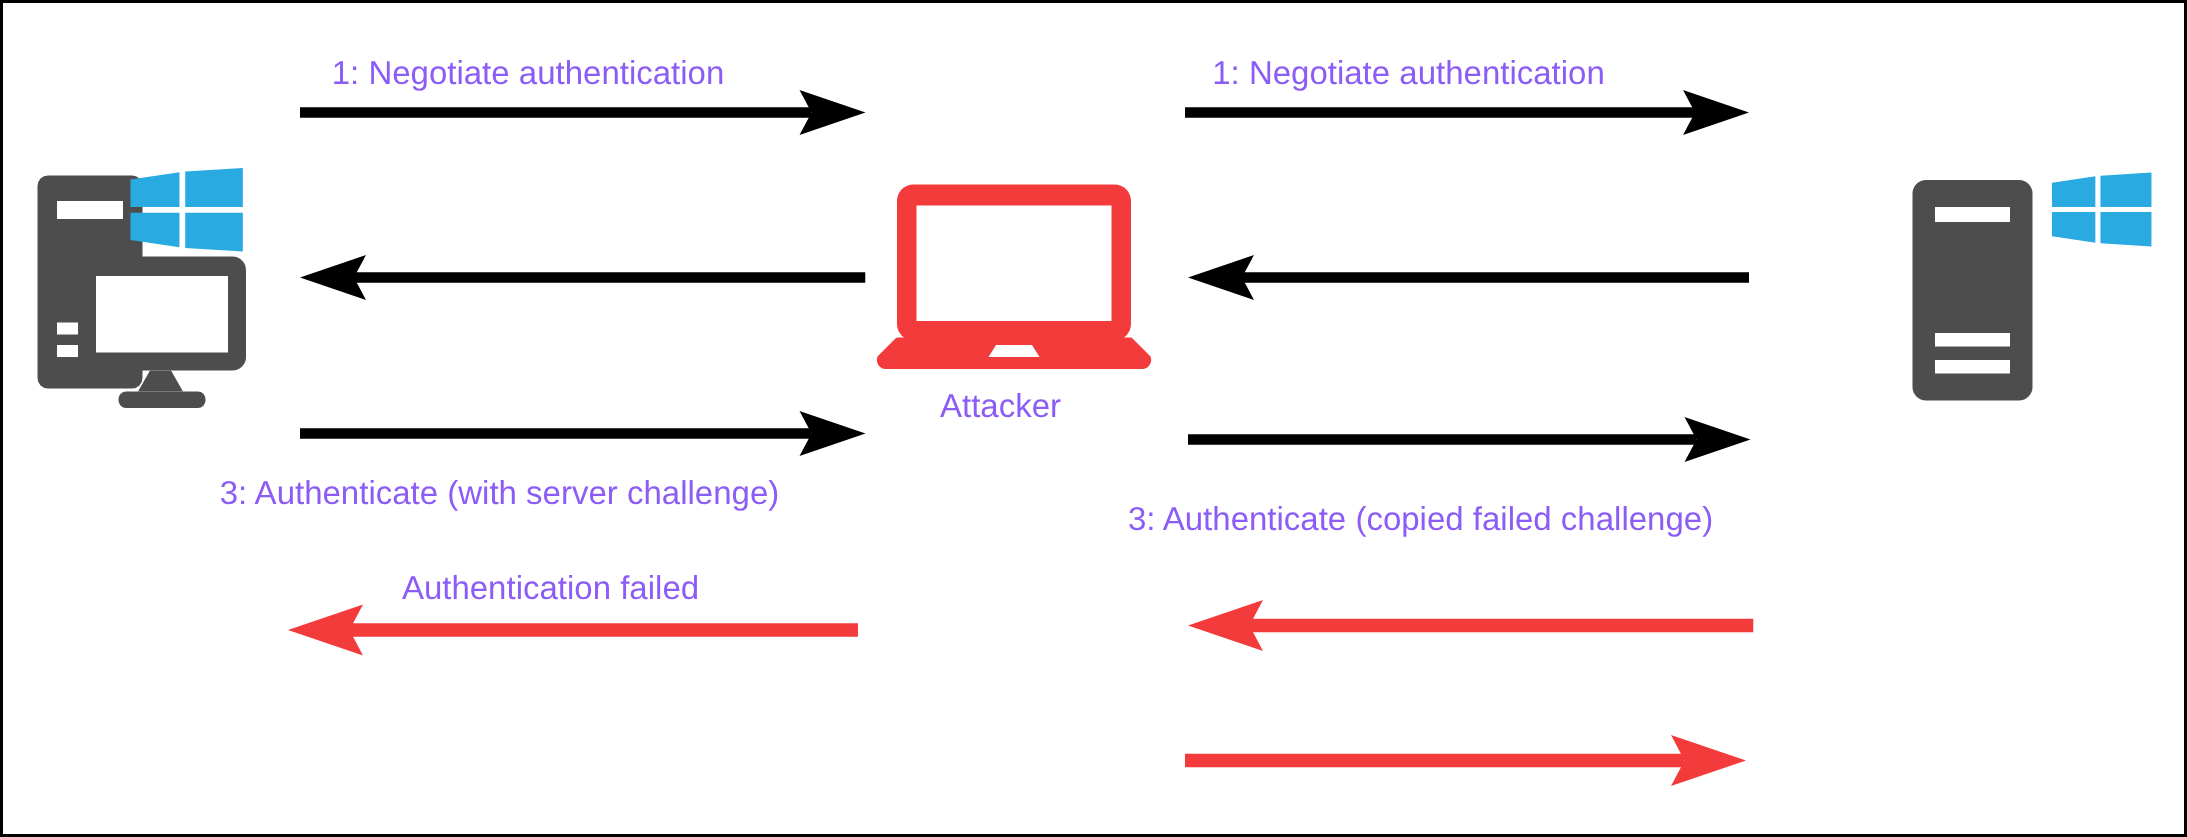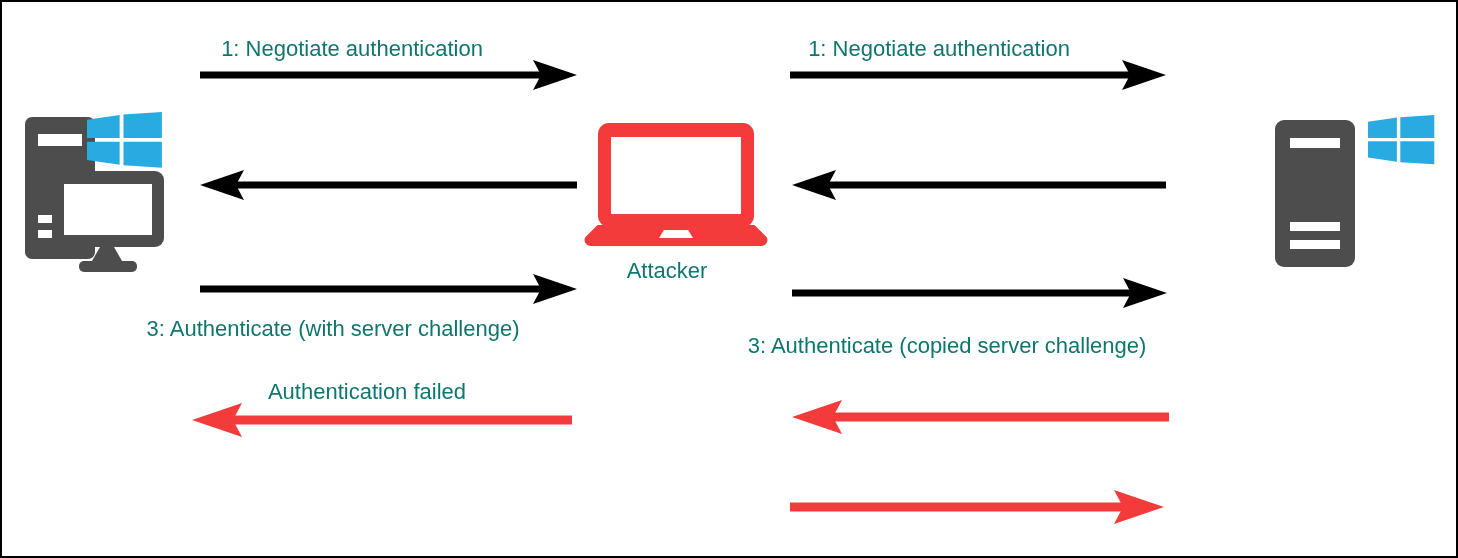--- a/index.html
+++ b/index.html
@@ -9,21 +9,21 @@
     box-sizing:border-box;
     background:#ffffff;
     border:2px solid #000;
     overflow:hidden;
     font-family:"Liberation Sans", sans-serif;
   }
   .lbl{
     position:absolute;
     font-size:22px;
     line-height:26px;
-    color:#0f766e;
+    color:#8b5cf6;
     text-align:center;
     white-space:nowrap;
   }
   .arrow{position:absolute;display:block;}
   .icon{position:absolute;display:block;}
 </style>
 </head>
 <body>
 
 <div class="canvas">
@@ -31,21 +31,21 @@
   <div class="lbl" style="left:150px;top:34px;width:400px">1: Negotiate authentication</div>
 
 
   <div class="lbl" style="left:106px;top:314px;width:450px">3: Authenticate (with server challenge)</div>
 
   <div class="lbl" style="left:165px;top:377px;width:400px">Authentication failed</div>
 
   <div class="lbl" style="left:737px;top:34px;width:400px">1: Negotiate authentication</div>
 
 
-  <div class="lbl" style="left:695px;top:331px;width:500px">3: Authenticate (copied server challenge)</div>
+  <div class="lbl" style="left:695px;top:331px;width:500px">3: Authenticate (copied failed challenge)</div>
 
 
 
   <div class="lbl" style="left:565px;top:256px;width:200px">Attacker</div>
 
   <svg class="arrow" style="left:198px;top:55px" width="377" height="36" viewBox="0 0 377 36">
       <rect x="0" y="14.5" width="341" height="7" fill="#000000"></rect>
       <polygon points="333,3 377,18 333,33 341,18" fill="#000000"></polygon>
     </svg>
   <svg class="arrow" style="left:198px;top:165px" width="377" height="36" viewBox="0 0 377 36">

